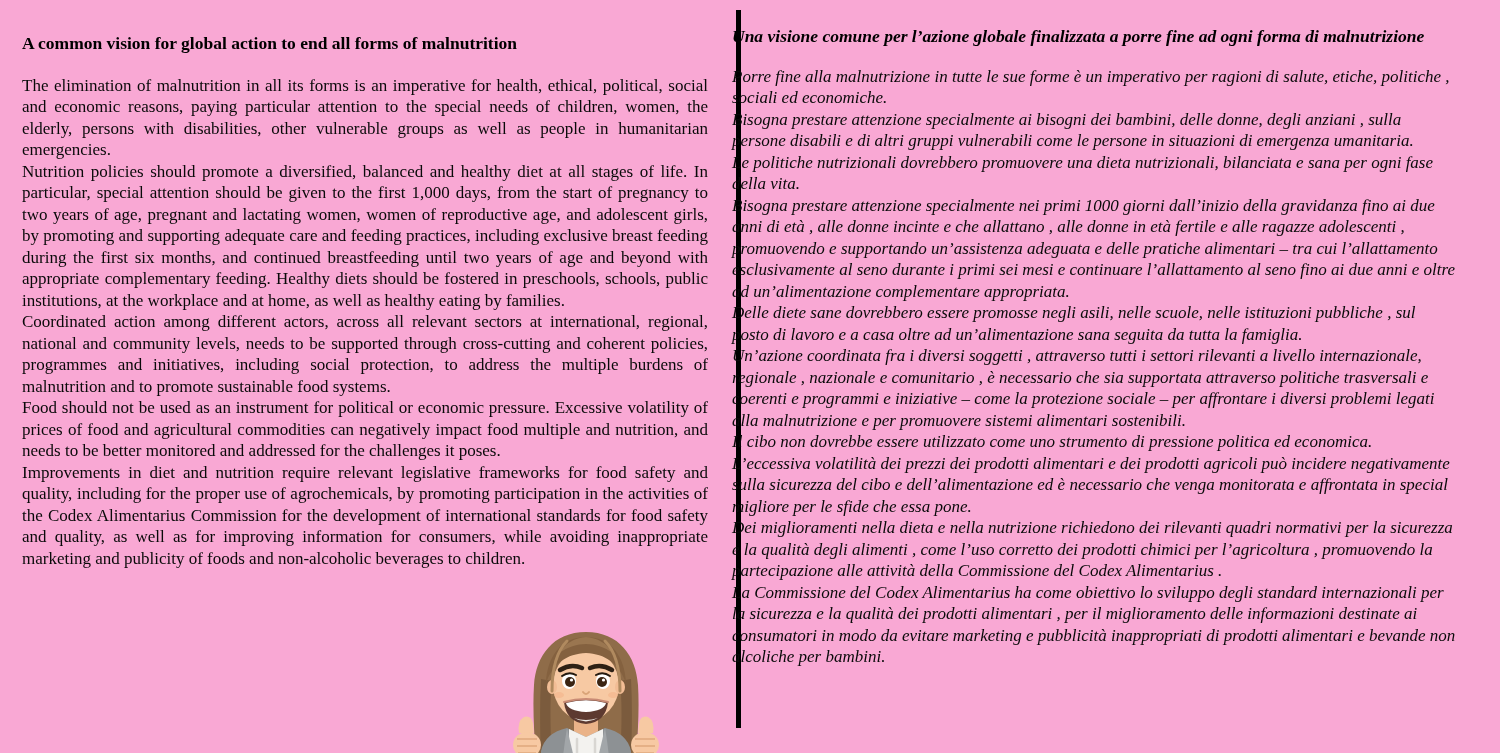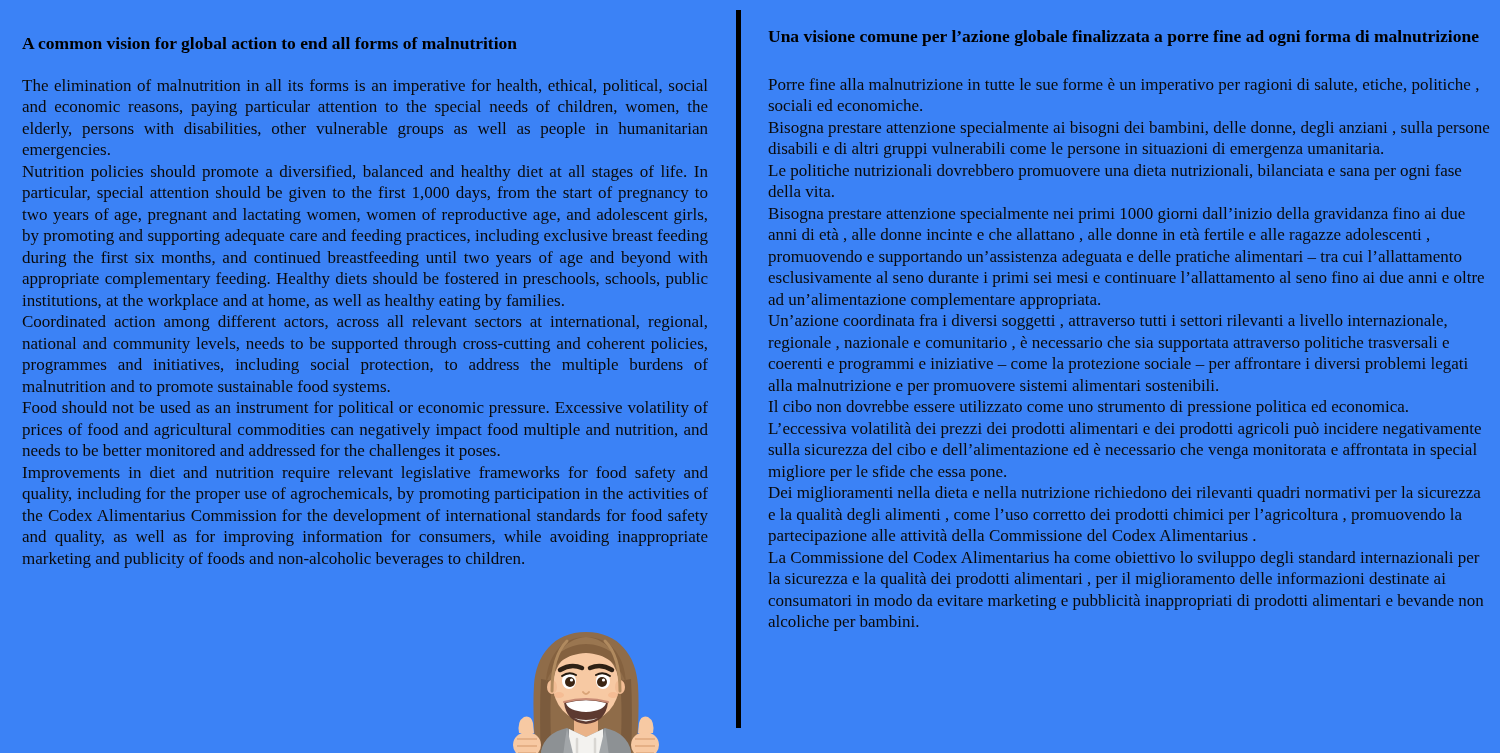--- a/index.html
+++ b/index.html
@@ -3,41 +3,41 @@
 <meta charset="utf-8">
 <style>
   * { margin: 0; padding: 0; box-sizing: border-box; }
   html, body {
     width: 1500px; height: 753px;
     background: #ffffff;
     overflow: hidden;
     font-family: "Liberation Serif", serif;
     color: #0a0a0a;
   }
-  .page { position: relative; width: 1500px; height: 753px; background: #3b82f6; }
+  .page { position: relative; width: 1500px; height: 753px; background: #f9a8d4; }
 
   .col { position: absolute; }
   .col-left  { left: 22px;  top: 33px;  width: 686px; }
-  .col-right { left: 768px; top: 26px;  width: 724px; }
+  .col-right { left: 732px; top: 26px;  width: 724px; font-style: italic; }
 
   .doc-title {
     font-weight: bold;
     font-size: 17.5px;
     line-height: 21.5px;
     color: #000000;
   }
   .body-text p {
     font-size: 17px;
     line-height: 21.5px;
     margin: 0;
     color: #0a0a0a;
   }
   .col-left  .body-text { margin-top: 20px; }
   .col-left  .body-text p { text-align: justify; }
-  .col-right .body-text { margin-top: 26px; }
+  .col-right .body-text { margin-top: 18px; }
   .col-right .body-text p { text-align: left; }
 
   .divider {
     position: absolute;
     left: 736px; top: 10px;
     width: 5px; height: 718px;
     background: #000000;
   }
 
   .avatar-wrap {
@@ -66,20 +66,21 @@
 
   <div class="divider"></div>
 
   <div class="col col-right">
     <div class="doc-title">Una visione comune per l’azione globale finalizzata a porre fine ad ogni forma di malnutrizione</div>
     <div class="body-text">
         <p>Porre fine alla malnutrizione in tutte le sue forme è un imperativo per ragioni di salute, etiche, politiche , sociali ed economiche.</p>
         <p>Bisogna prestare attenzione specialmente ai bisogni dei bambini, delle donne, degli anziani , sulla persone disabili e di altri gruppi vulnerabili come le persone in situazioni di emergenza umanitaria.</p>
         <p>Le politiche nutrizionali dovrebbero promuovere una dieta nutrizionali, bilanciata e sana per ogni fase della vita.</p>
         <p>Bisogna prestare attenzione specialmente nei primi 1000 giorni dall’inizio della gravidanza fino ai due anni di età , alle donne incinte  e che allattano , alle donne in età fertile e alle ragazze adolescenti , promuovendo e supportando un’assistenza adeguata e delle pratiche alimentari – tra cui l’allattamento esclusivamente al seno durante i primi sei mesi e continuare l’allattamento al seno fino ai due anni e oltre ad un’alimentazione complementare appropriata.</p>
+        <p>Delle diete sane dovrebbero essere promosse negli asili, nelle scuole, nelle istituzioni pubbliche , sul posto di lavoro e a casa oltre ad un’alimentazione sana seguita da tutta la famiglia.</p>
         <p>Un’azione coordinata fra i diversi soggetti , attraverso tutti i settori rilevanti a livello internazionale, regionale , nazionale e comunitario , è necessario che sia supportata attraverso politiche trasversali e coerenti e programmi e iniziative – come la protezione sociale – per affrontare i diversi problemi legati alla malnutrizione e per promuovere sistemi alimentari sostenibili.</p>
         <p>Il cibo non dovrebbe essere utilizzato come uno strumento di pressione politica ed economica.</p>
         <p>L’eccessiva volatilità dei prezzi dei prodotti alimentari e dei prodotti agricoli può incidere negativamente sulla sicurezza del cibo e dell’alimentazione  ed è necessario che venga monitorata e affrontata in special migliore per le sfide che essa pone.</p>
         <p>Dei miglioramenti nella dieta e nella nutrizione richiedono dei rilevanti quadri normativi per la sicurezza e la qualità degli alimenti , come l’uso corretto dei prodotti chimici per l’agricoltura , promuovendo la partecipazione alle attività della Commissione del Codex Alimentarius  .</p>
         <p>La Commissione del Codex Alimentarius  ha come obiettivo lo sviluppo degli standard internazionali per la sicurezza e la qualità dei prodotti alimentari , per il miglioramento delle informazioni destinate ai consumatori  in modo da evitare  marketing e pubblicità  inappropriati di prodotti alimentari e bevande non alcoliche per bambini.</p>
       </div>
   </div>
 
   <div class="avatar-wrap">
     <svg width="162" height="150" viewBox="0 0 162 150">

